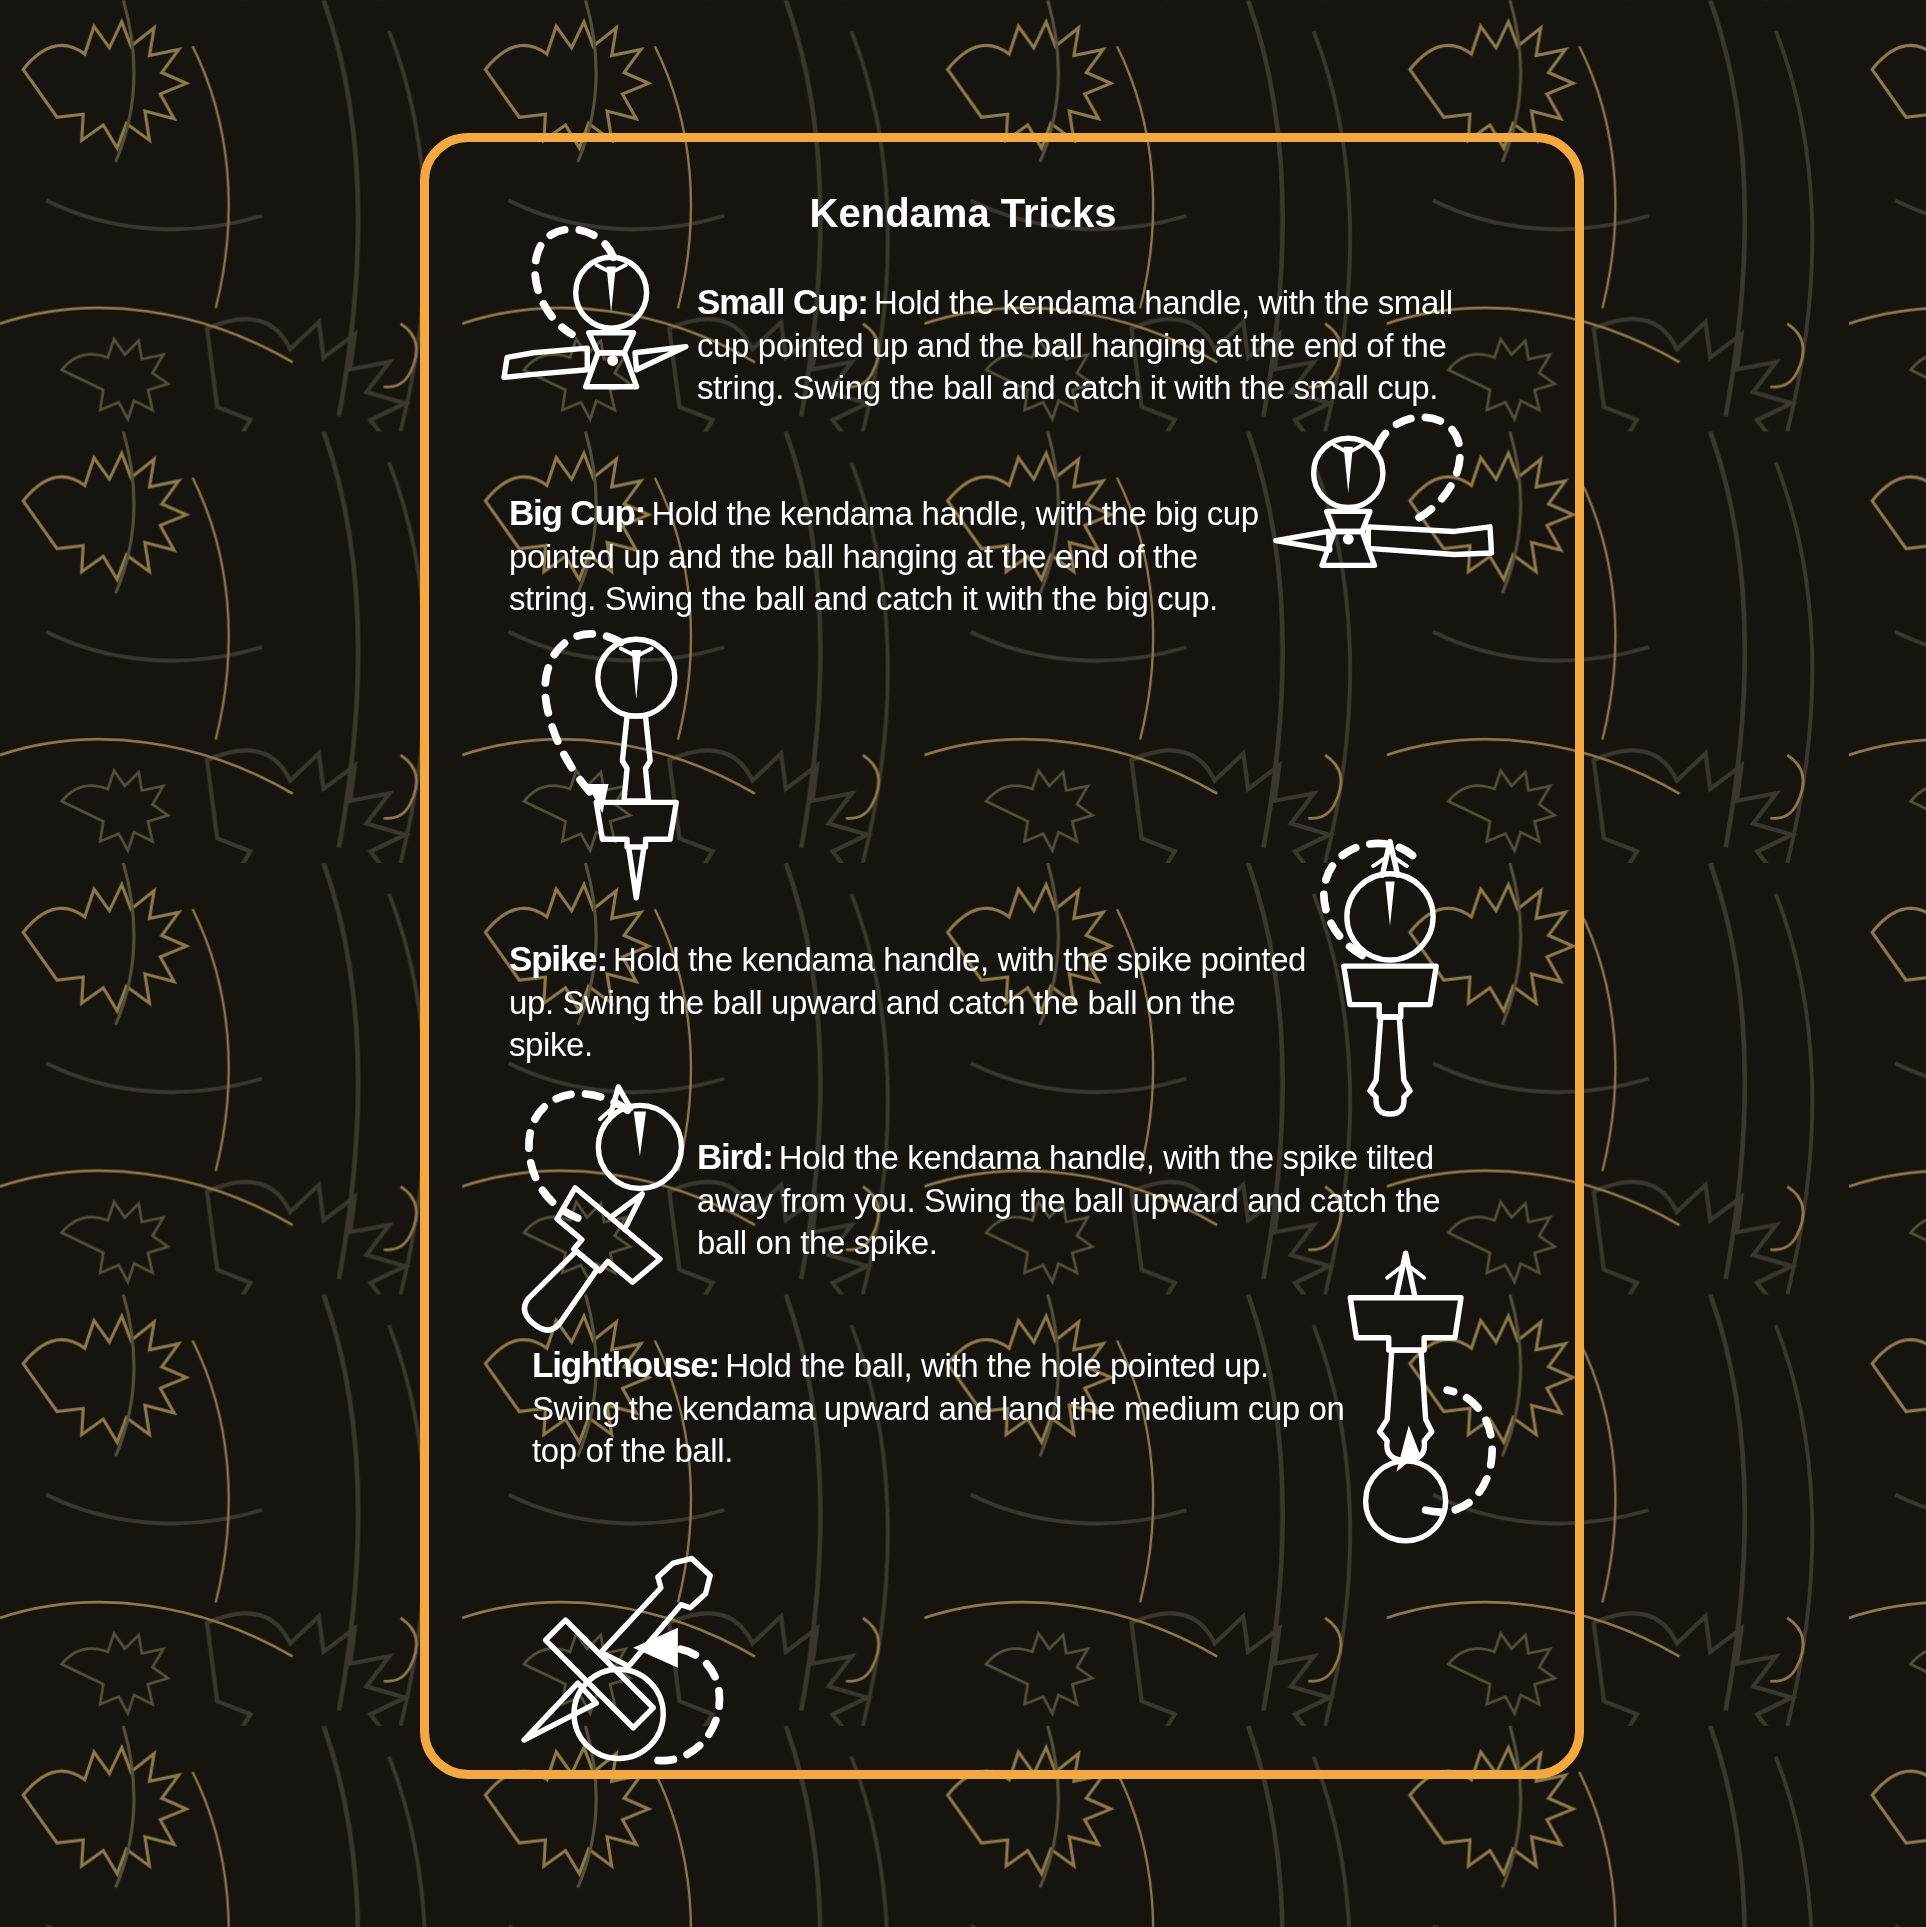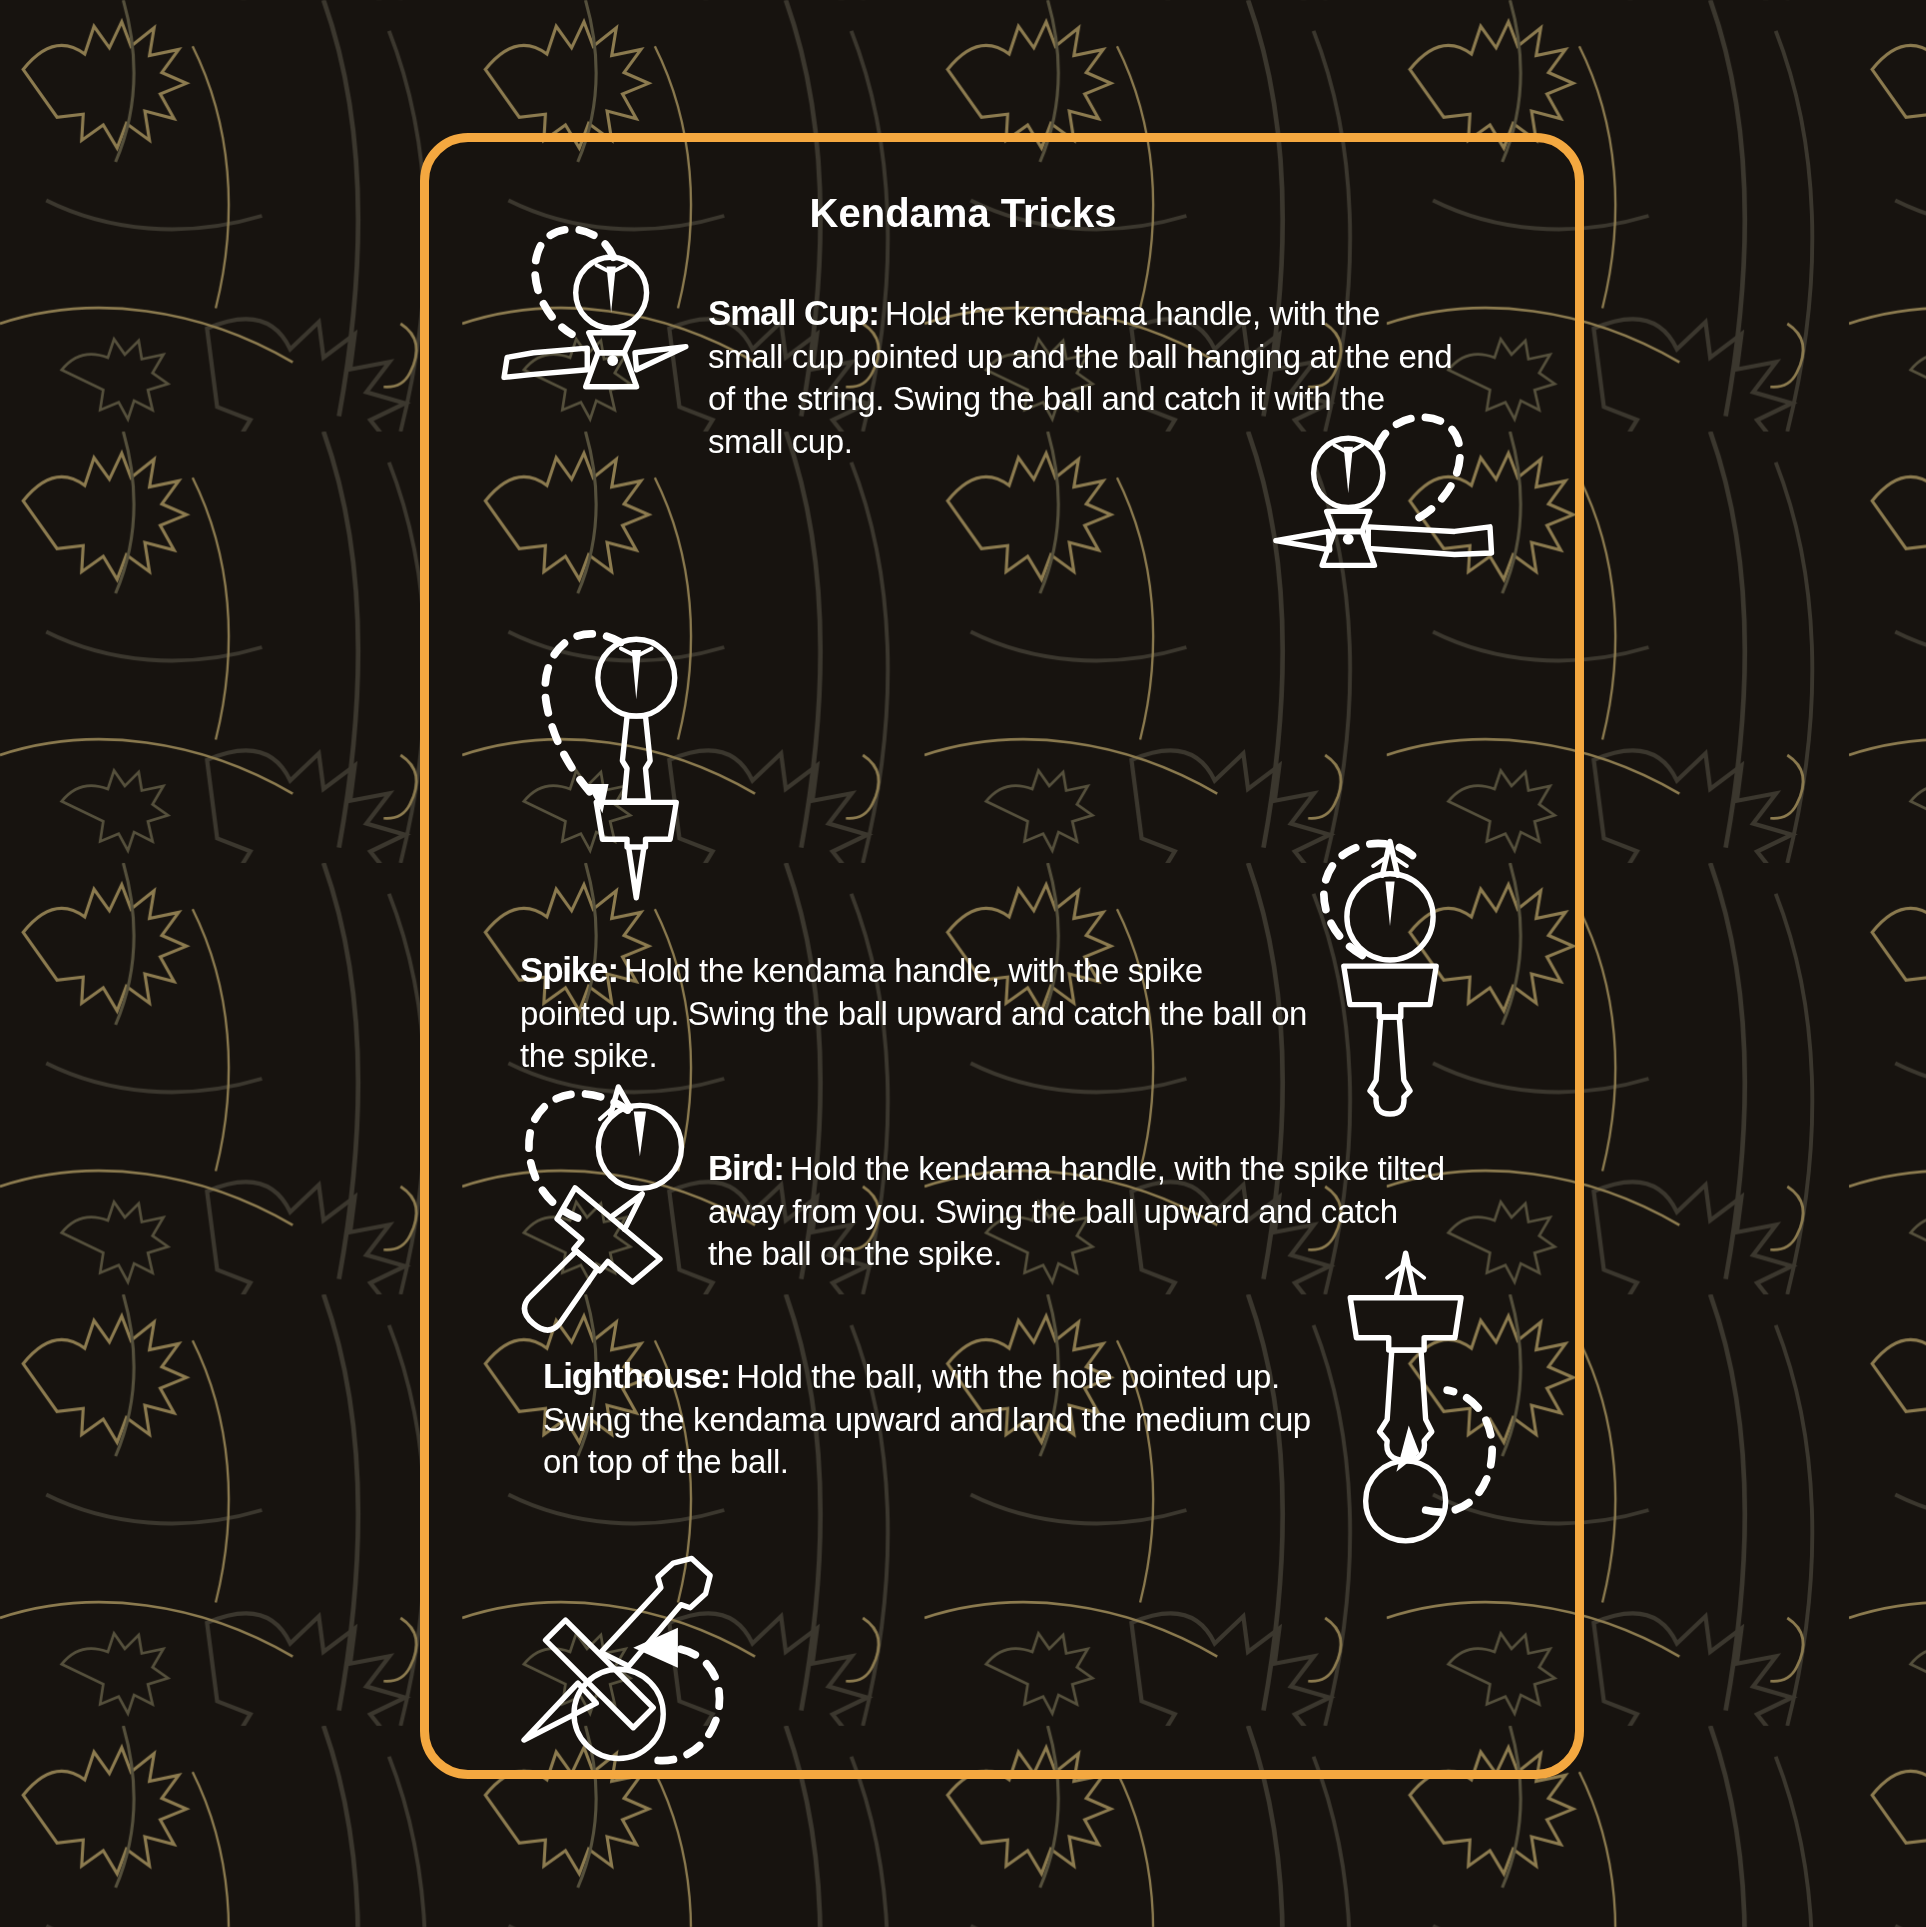--- a/index.html
+++ b/index.html
@@ -11,21 +11,21 @@
   .card{
     position:absolute;left:420px;top:133px;width:1164px;height:1646px;
     border:9.2px solid #F4A840;border-radius:48px;box-sizing:border-box;z-index:1;
   }
   .layer{position:absolute;left:0;top:0;width:1926px;height:1927px;z-index:2;}
   .card-title{
     position:absolute;left:420px;top:191px;width:1086px;text-align:center;
     font-size:40px;font-weight:bold;letter-spacing:0px;
   }
   .trick-text{position:absolute;font-size:33px;line-height:1.29;letter-spacing:-0.4px;}
-  .trick-text p{margin:11px;}
+  .trick-text p{margin:0;}
   .trick-label{font-weight:bold;font-size:35px;letter-spacing:-1.2px;padding-right:6.2px;}
   .icon{position:absolute;}
   .k{stroke:#fff;stroke-width:7;fill:none;stroke-linejoin:round;stroke-linecap:round;}
   .k2{stroke:#fff;stroke-width:5;fill:none;stroke-linejoin:round;stroke-linecap:round;}
   .kf{fill:#fff;stroke:none;}
   .kd{stroke:#fff;stroke-width:10;fill:none;stroke-linecap:round;stroke-dasharray:20 19;}
 </style>
 </head>
 <body>
 
@@ -62,20 +62,23 @@
     <path class="k" d="M136,150 L194,150 L182,176 L148,176 Z"></path>
     <path class="k" d="M148,176 L182,176 L198,220 L132,220 Z"></path>
     <path class="k" d="M134,170 L64,176 L30,182 L26,208 L64,204 L134,198 Z"></path>
     <path class="k" d="M196,176 L262,168 L198,198 Z"></path>
     <circle class="kf" cx="167" cy="186" r="7"></circle>
   </svg>
   <div class="trick-text" style="left:697px;top:279px;width:771px">
     <p><span class="trick-label">Small Cup:</span><span>Hold the kendama handle, with the small cup pointed up and the ball hanging at the end of the string. Swing the ball and catch it with the small cup.</span></p>
   </div>
 
+  <div class="trick-text" style="left:509px;top:490px;width:778px">
+    <p><span class="trick-label">Big Cup:</span><span>Hold the kendama handle, with the big cup pointed up and the ball hanging at the end of the string. Swing the ball and catch it with the big cup.</span></p>
+  </div>
   <svg class="icon" style="left:1262px;top:402px" width="248" height="225" viewBox="0 0 322 292">
     <path class="kd" d="M150,58 C168,10 240,8 254,48 C266,84 242,128 204,150"></path>
     <circle class="k" cx="112" cy="92" r="45"></circle>
     <path class="k2" d="M94,56 L112,66 L130,56"></path>
     <path class="kf" d="M106,58 L112,118 L118,58 Z"></path>
     <path class="k" d="M84,142 L140,142 L130,168 L94,168 Z"></path>
     <path class="k" d="M94,168 L130,168 L146,212 L78,212 Z"></path>
     <path class="k" d="M138,162 L250,168 L296,162 L298,196 L250,198 L138,190 Z"></path>
     <path class="k" d="M86,168 L18,180 L88,192 Z"></path>
     <circle class="kf" cx="112" cy="178" r="7"></circle>

